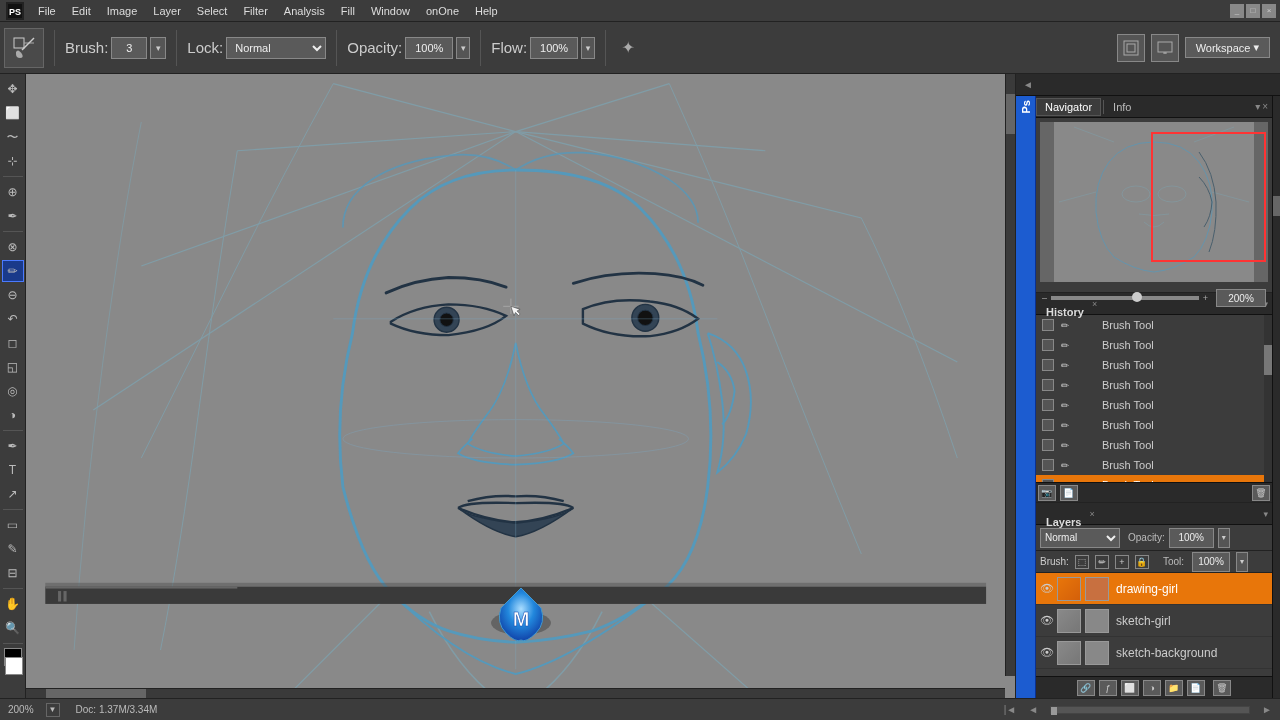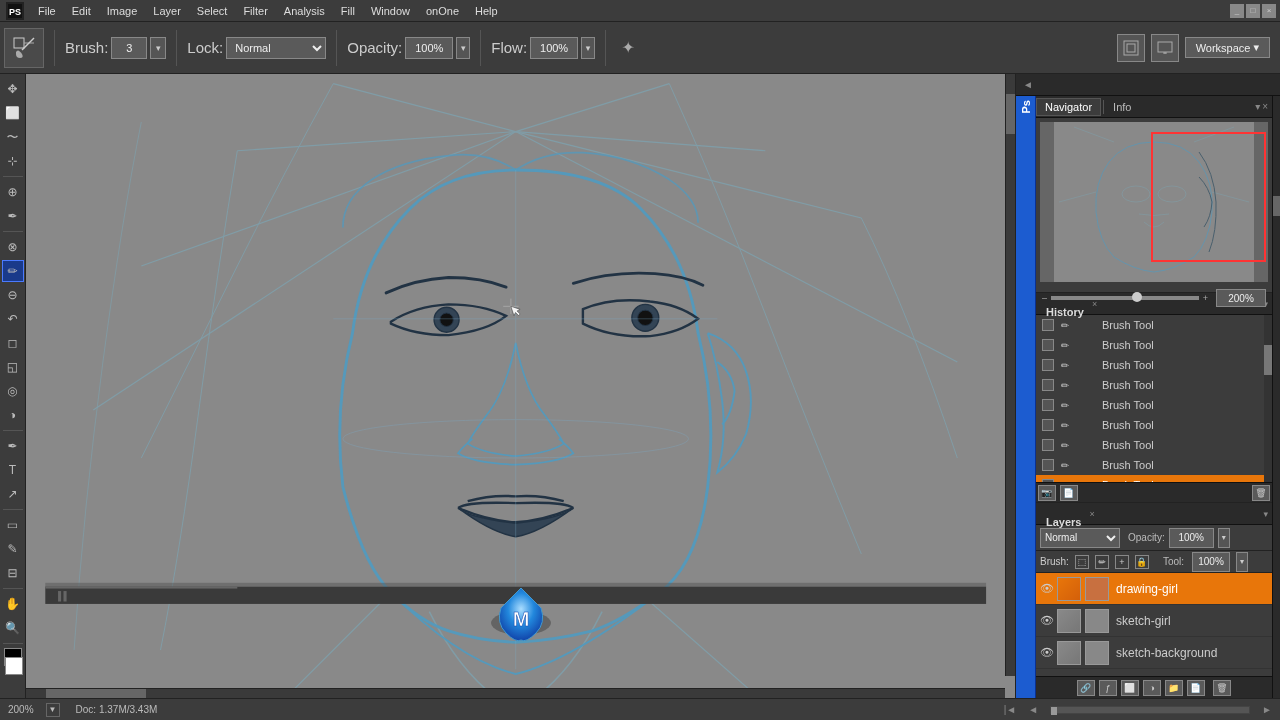--- a/index.html
+++ b/index.html
@@ -569,21 +569,21 @@
         <div style="width:8px;height:20px;background:#666;margin-top:100px;"></div>
       </div>
     </div>
   </div>
 
 </div>
 
 <div id="statusbar">
   <span>200%</span>
   <div style="width:14px;height:14px;border:1px solid #666;display:flex;align-items:center;justify-content:center;font-size:8px;cursor:pointer;">▼</div>
-  <div style="margin-left:4px;">Doc: 1.37M/3.43M</div>
+  <div style="margin-left:4px;">Doc: 1.37M/3.34M</div>
   <div style="flex:1;"></div>
 
   <div style="cursor:pointer;color:#888;">|◄</div>
   <div style="cursor:pointer;color:#888;">◄</div>
   <div style="width:200px;height:8px;background:#555;border:1px solid #444;position:relative;cursor:pointer;">
     <div style="width:6px;height:8px;background:#999;position:absolute;left:0;"></div>
   </div>
   <div style="cursor:pointer;color:#888;">►</div>
 </div>
 

